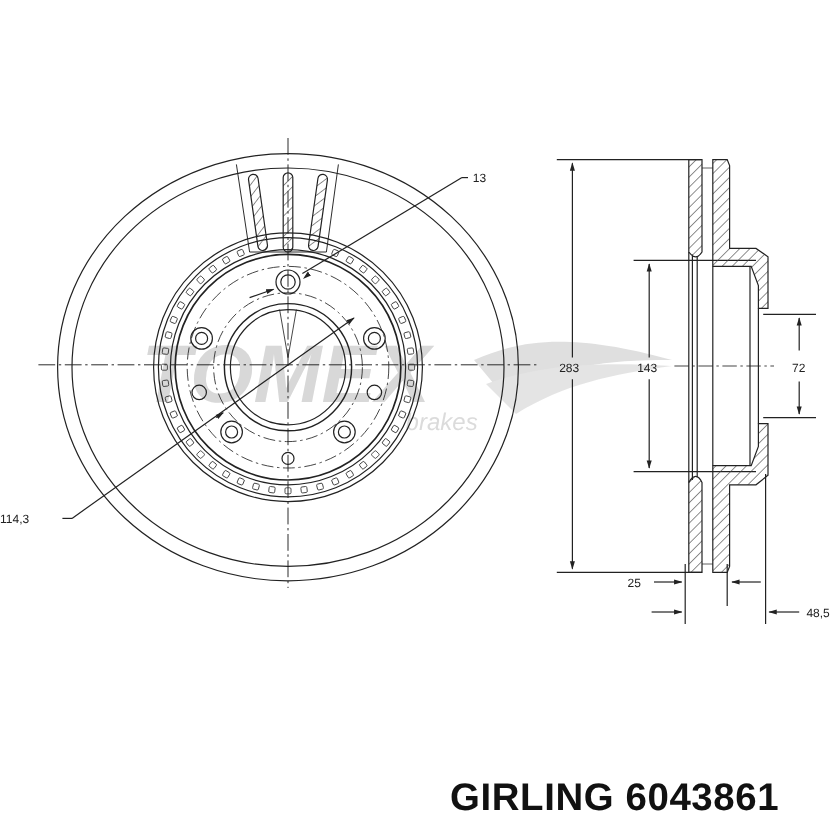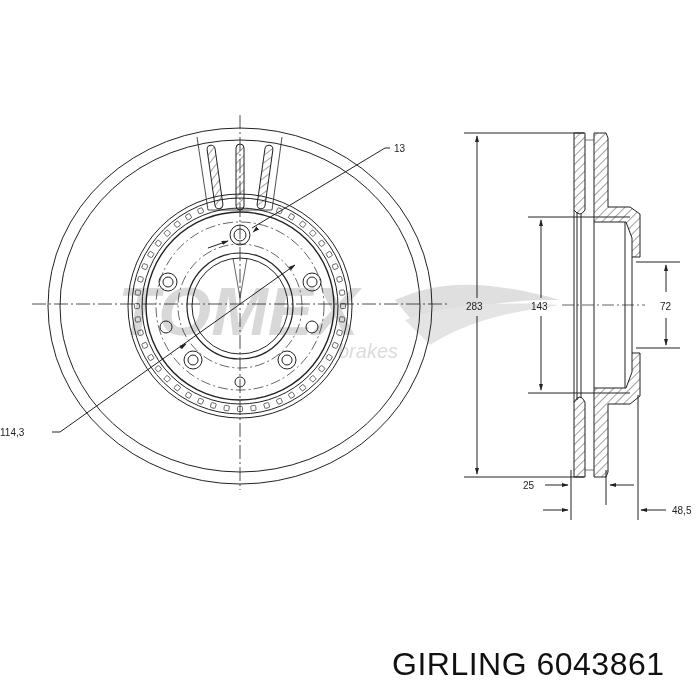--- a/index.html
+++ b/index.html
@@ -1,21 +1,21 @@
 <!DOCTYPE html>
 <html><head>
 <meta charset="utf-8">
 <style>
   html, body { margin:0; padding:0; background:#ffffff; }
   body { width:700px; height:700px; position:relative; overflow:hidden; font-family:"Liberation Sans", sans-serif; }
   #drawing { position:absolute; left:0; top:0; width:700px; height:700px; }
   .dim-label { font-family:"Liberation Sans", sans-serif; font-size:10px; fill:#222; }
   .wm { font-family:"Liberation Sans", sans-serif; font-weight:bold; font-style:italic; fill:#d4d4d4; }
   .wm2 { font-family:"Liberation Sans", sans-serif; font-style:italic; fill:#d8d8d8; }
-  #caption { position:absolute; left:392px; top:646px; font-size:32px; color:#111; letter-spacing:0.5px; font-family:"Liberation Sans", sans-serif; white-space:nowrap; }
+  #caption { position:absolute; left:375px; top:646px; font-size:32px; color:#111; letter-spacing:0.5px; font-family:"Liberation Sans", sans-serif; white-space:nowrap;font-weight:bold; }
 </style>
 </head>
 <body>
 
 <svg id="drawing" viewBox="0 0 700 700" xmlns="http://www.w3.org/2000/svg">
   <defs>
     <pattern id="hatch" patternUnits="userSpaceOnUse" width="6" height="6" patternTransform="rotate(45)">
       <line x1="0" y1="0" x2="0" y2="6" stroke="#444" stroke-width="1"></line>
     </pattern>
     <marker id="arr" viewBox="0 0 10 10" refX="9" refY="5" markerWidth="7" markerHeight="7" orient="auto-start-reverse">

